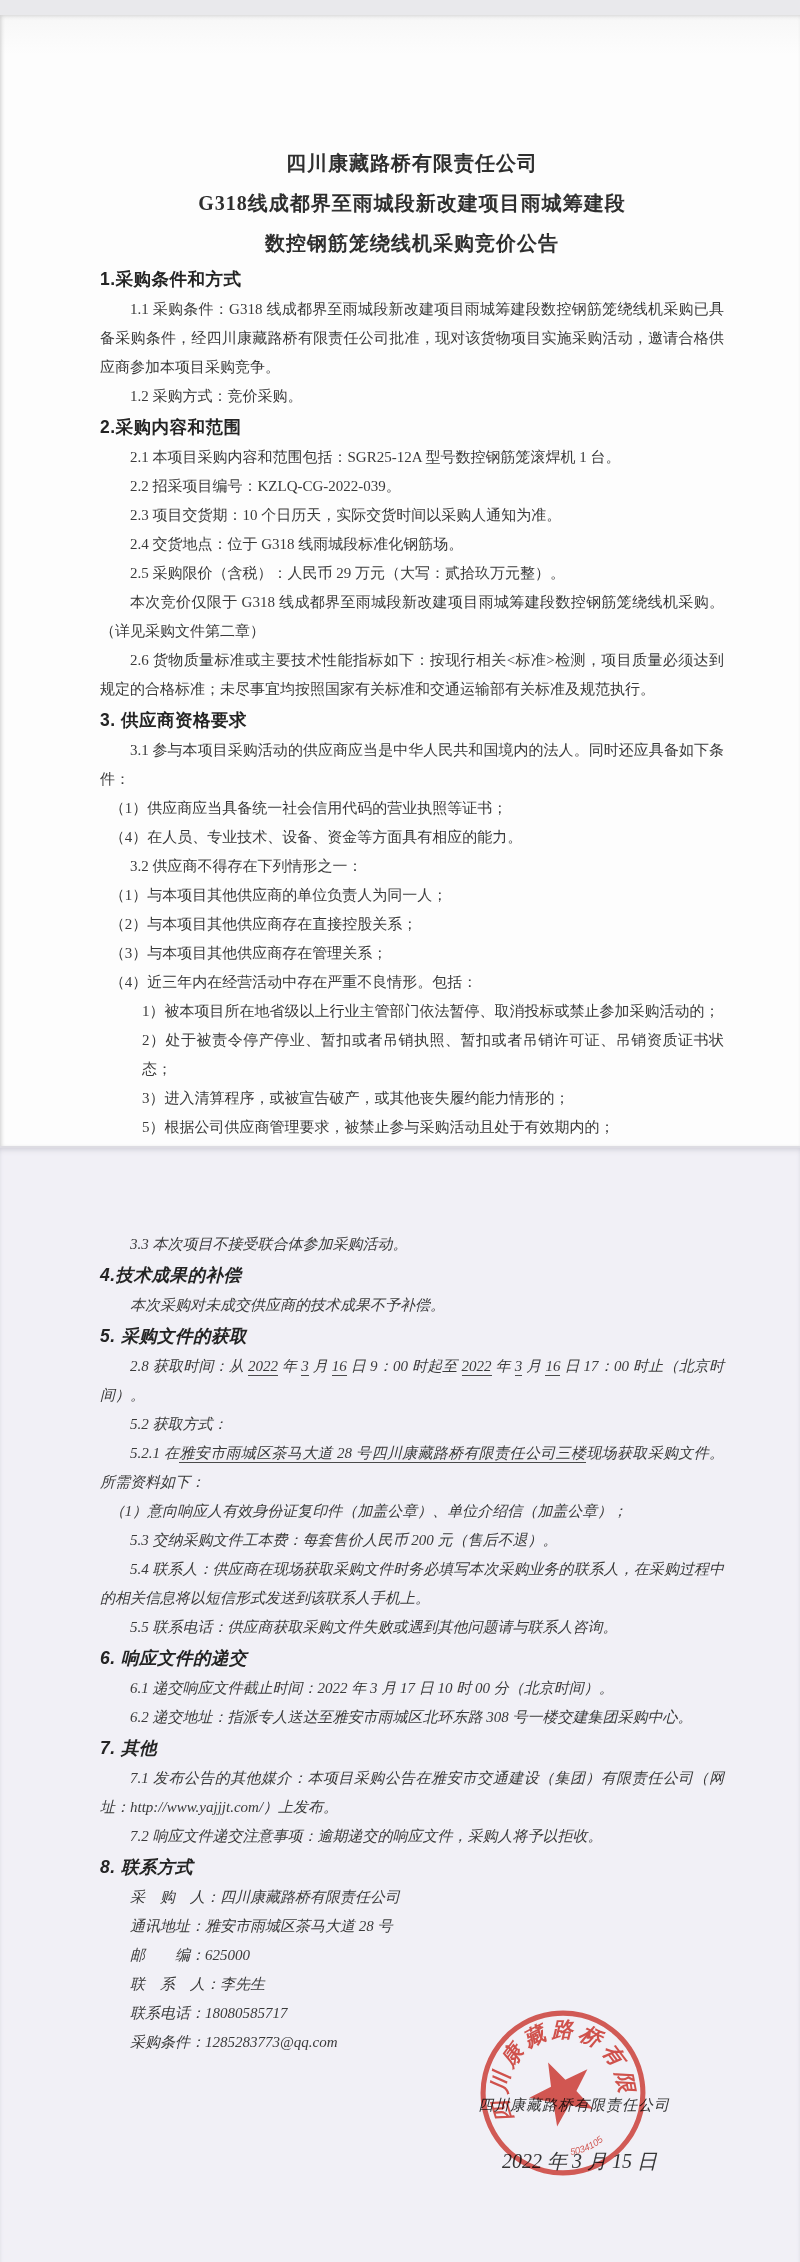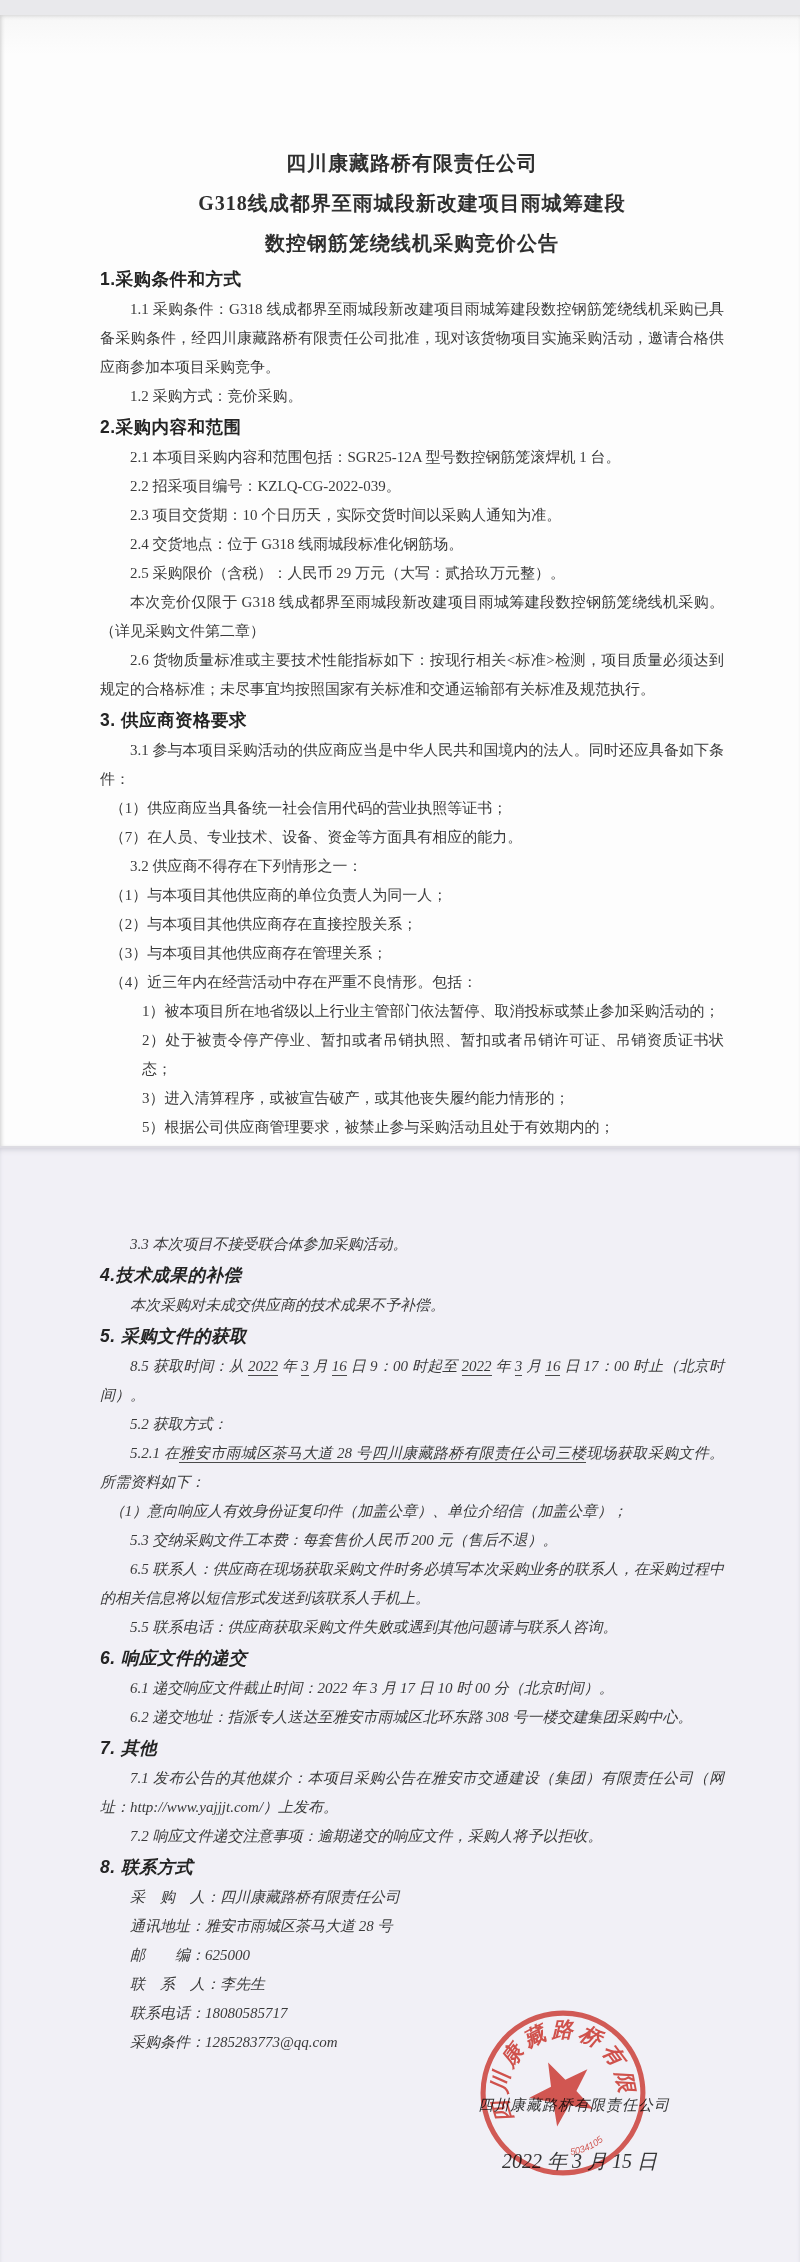--- a/index.html
+++ b/index.html
@@ -45,21 +45,21 @@
     <p class="t ind2">2.2 招采项目编号：KZLQ-CG-2022-039。</p>
     <p class="t ind2">2.3 项目交货期：10 个日历天，实际交货时间以采购人通知为准。</p>
     <p class="t ind2">2.4 交货地点：位于 G318 线雨城段标准化钢筋场。</p>
     <p class="t ind2">2.5 采购限价（含税）：人民币 29 万元（大写：贰拾玖万元整）。</p>
     <p class="t ind2">本次竞价仅限于 G318 线成都界至雨城段新改建项目雨城筹建段数控钢筋笼绕线机采购。（详见采购文件第二章）</p>
     <p class="t ind2">2.6 货物质量标准或主要技术性能指标如下：按现行相关&lt;标准&gt;检测，项目质量必须达到规定的合格标准；未尽事宜均按照国家有关标准和交通运输部有关标准及规范执行。</p>
 
     <h2 class="sec">3. 供应商资格要求</h2>
     <p class="t ind2">3.1 参与本项目采购活动的供应商应当是中华人民共和国境内的法人。同时还应具备如下条件：</p>
     <p class="t ind1">（1）供应商应当具备统一社会信用代码的营业执照等证书；</p>
-    <p class="t ind1">（7）在人员、专业技术、设备、资金等方面具有相应的能力。</p>
+    <p class="t ind1">（4）在人员、专业技术、设备、资金等方面具有相应的能力。</p>
     <p class="t ind2">3.2 供应商不得存在下列情形之一：</p>
     <p class="t ind1">（1）与本项目其他供应商的单位负责人为同一人；</p>
     <p class="t ind1">（2）与本项目其他供应商存在直接控股关系；</p>
     <p class="t ind1">（3）与本项目其他供应商存在管理关系；</p>
     <p class="t ind1">（4）近三年内在经营活动中存在严重不良情形。包括：</p>
     <p class="t ind3">1）被本项目所在地省级以上行业主管部门依法暂停、取消投标或禁止参加采购活动的；</p>
     <p class="t ind3">2）处于被责令停产停业、暂扣或者吊销执照、暂扣或者吊销许可证、吊销资质证书状态；</p>
     <p class="t ind3">3）进入清算程序，或被宣告破产，或其他丧失履约能力情形的；</p>
     <p class="t ind3">5）根据公司供应商管理要求，被禁止参与采购活动且处于有效期内的；</p>
     <p class="t ind3">
@@ -68,29 +68,29 @@
   </div>
 
   <div class="page page2">
     <p class="t ind2">3.3 本次项目不接受联合体参加采购活动。</p>
 
     <h2 class="sec">4.技术成果的补偿</h2>
     <p class="t ind2">本次采购对未成交供应商的技术成果不予补偿。</p>
 
     <h2 class="sec">5. 采购文件的获取</h2>
     <p class="t ind2">
-      <span>8.5 获取时间：从 </span><span class="u">2022</span><span> 年 </span><span class="u">3</span><span> 月 </span><span class="u">16</span><span> 日 9：00 时起至 </span><span class="u">2022</span><span> 年 </span><span class="u">3</span><span> 月 </span><span class="u">16</span><span> 日 17：00 时止（北京时间）。</span>
+      <span>2.8 获取时间：从 </span><span class="u">2022</span><span> 年 </span><span class="u">3</span><span> 月 </span><span class="u">16</span><span> 日 9：00 时起至 </span><span class="u">2022</span><span> 年 </span><span class="u">3</span><span> 月 </span><span class="u">16</span><span> 日 17：00 时止（北京时间）。</span>
     </p>
     <p class="t ind2">5.2 获取方式：</p>
     <p class="t ind2">
       <span>5.2.1 在</span><span class="u">雅安市雨城区茶马大道 28 号四川康藏路桥有限责任公司三楼</span><span>现场获取采购文件。所需资料如下：</span>
     </p>
     <p class="t ind1">（1）意向响应人有效身份证复印件（加盖公章）、单位介绍信（加盖公章）；</p>
     <p class="t ind2">5.3 交纳采购文件工本费：每套售价人民币 200 元（售后不退）。</p>
-    <p class="t ind2">6.5 联系人：供应商在现场获取采购文件时务必填写本次采购业务的联系人，在采购过程中的相关信息将以短信形式发送到该联系人手机上。</p>
+    <p class="t ind2">5.4 联系人：供应商在现场获取采购文件时务必填写本次采购业务的联系人，在采购过程中的相关信息将以短信形式发送到该联系人手机上。</p>
     <p class="t ind2">5.5 联系电话：供应商获取采购文件失败或遇到其他问题请与联系人咨询。</p>
 
     <h2 class="sec">6. 响应文件的递交</h2>
     <p class="t ind2">6.1 递交响应文件截止时间：2022 年 3 月 17 日 10 时 00 分（北京时间）。</p>
     <p class="t ind2">6.2 递交地址：指派专人送达至雅安市雨城区北环东路 308 号一楼交建集团采购中心。</p>
 
     <h2 class="sec">7. 其他</h2>
     <p class="t ind2">7.1 发布公告的其他媒介：本项目采购公告在雅安市交通建设（集团）有限责任公司（网址：http://www.yajjjt.com/）上发布。</p>
     <p class="t ind2">7.2 响应文件递交注意事项：逾期递交的响应文件，采购人将予以拒收。</p>
 

